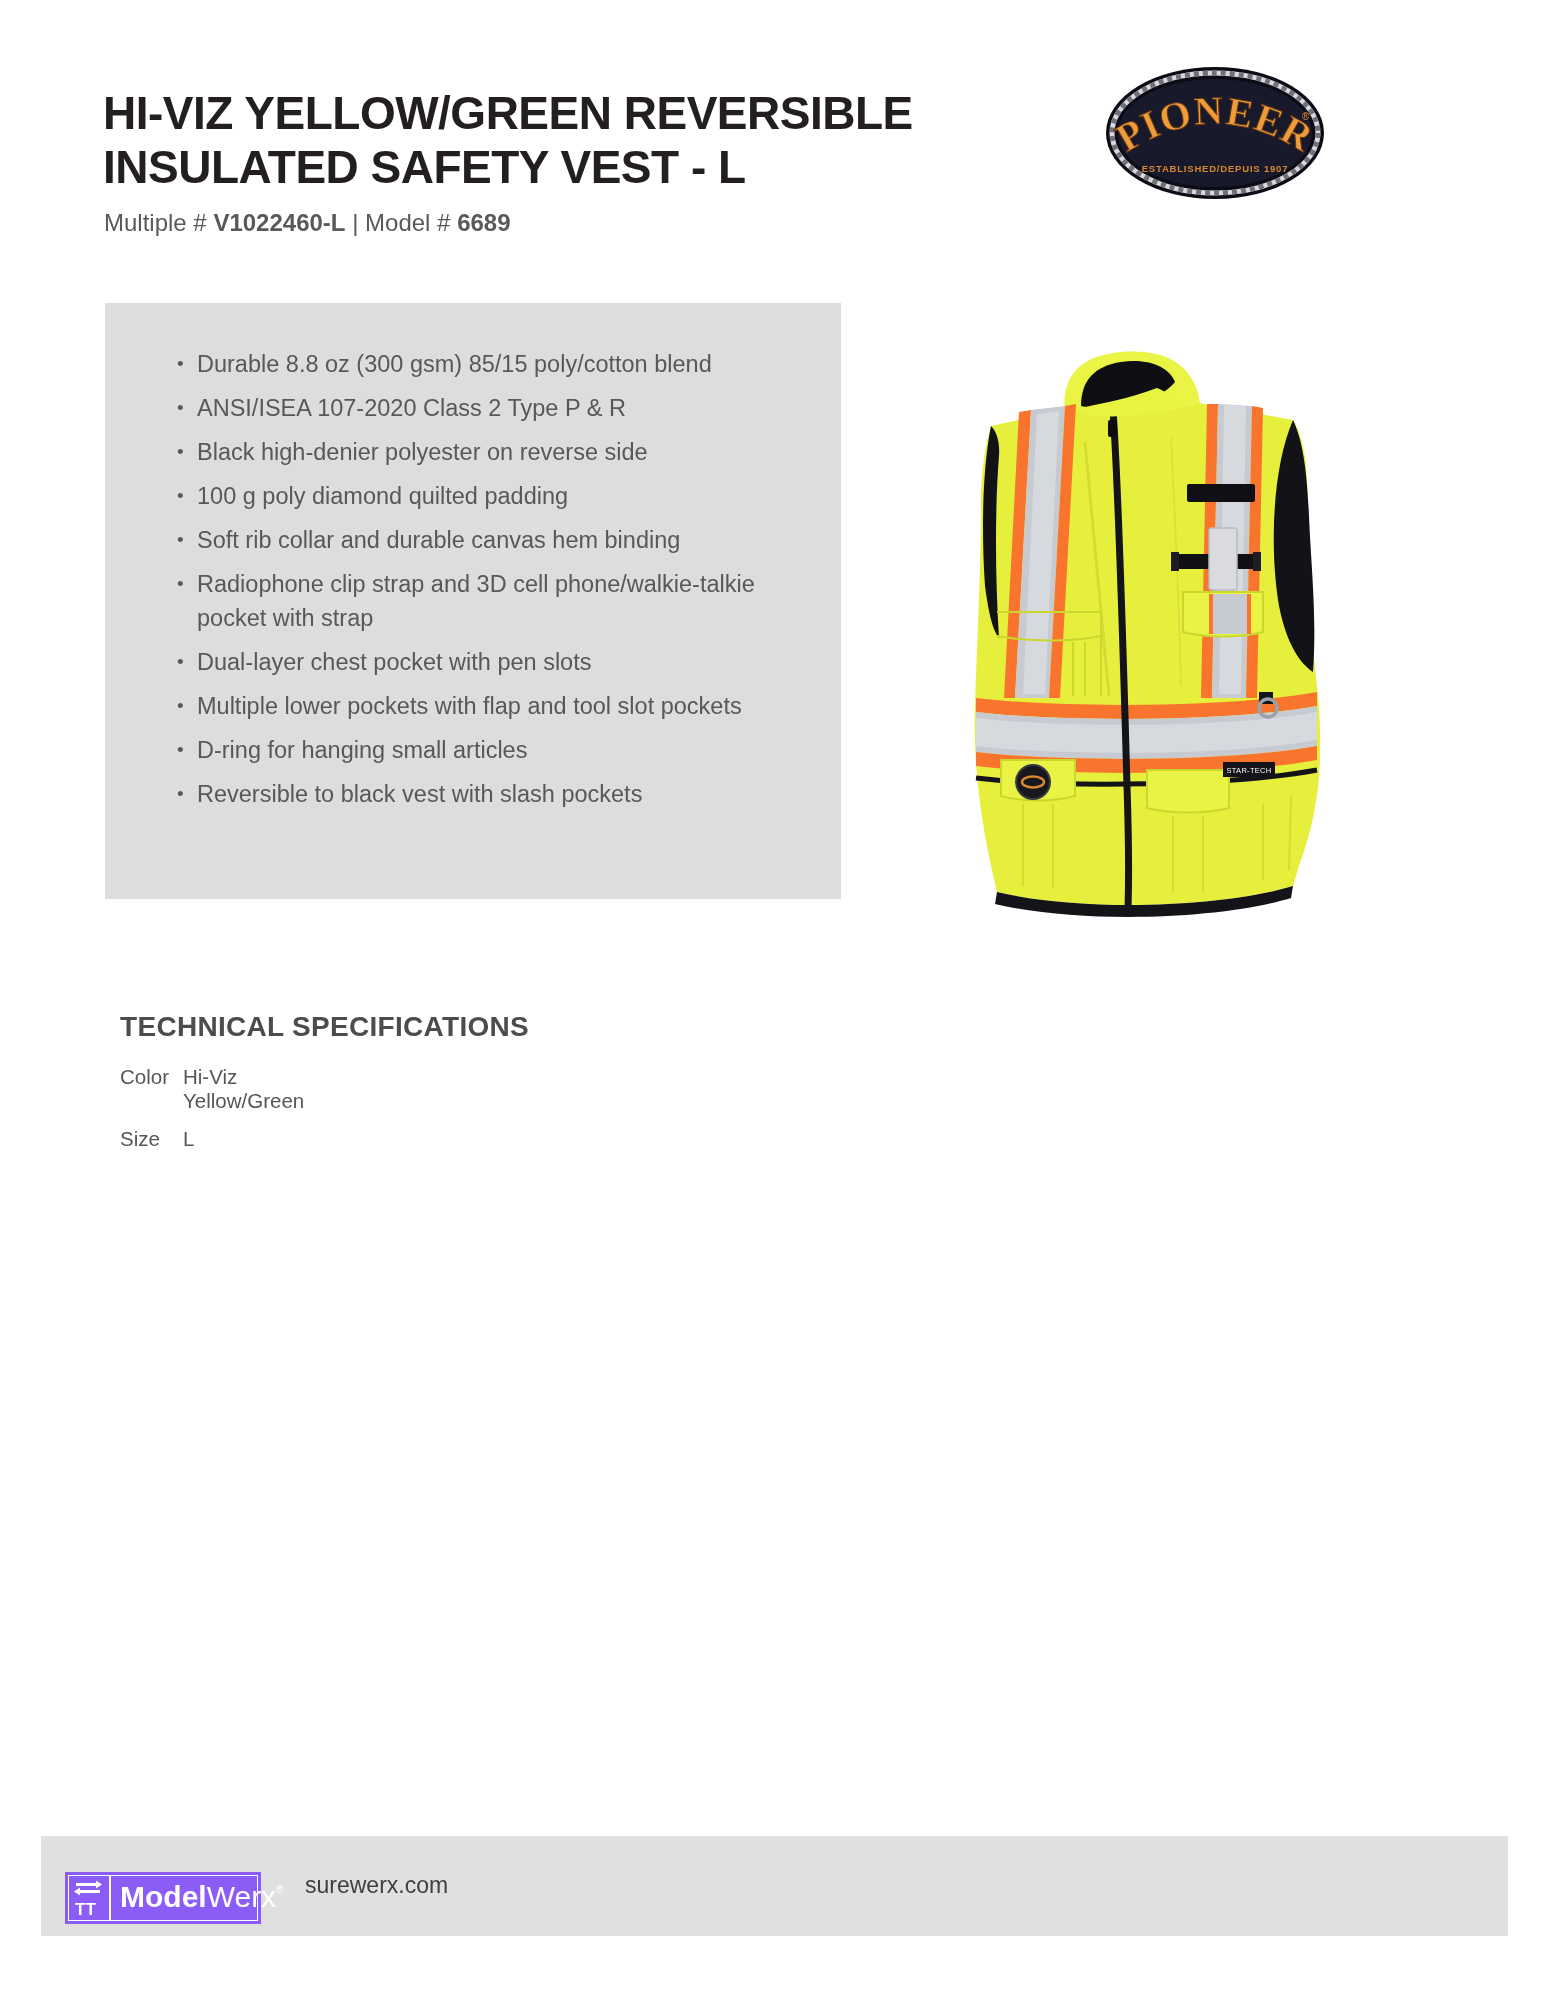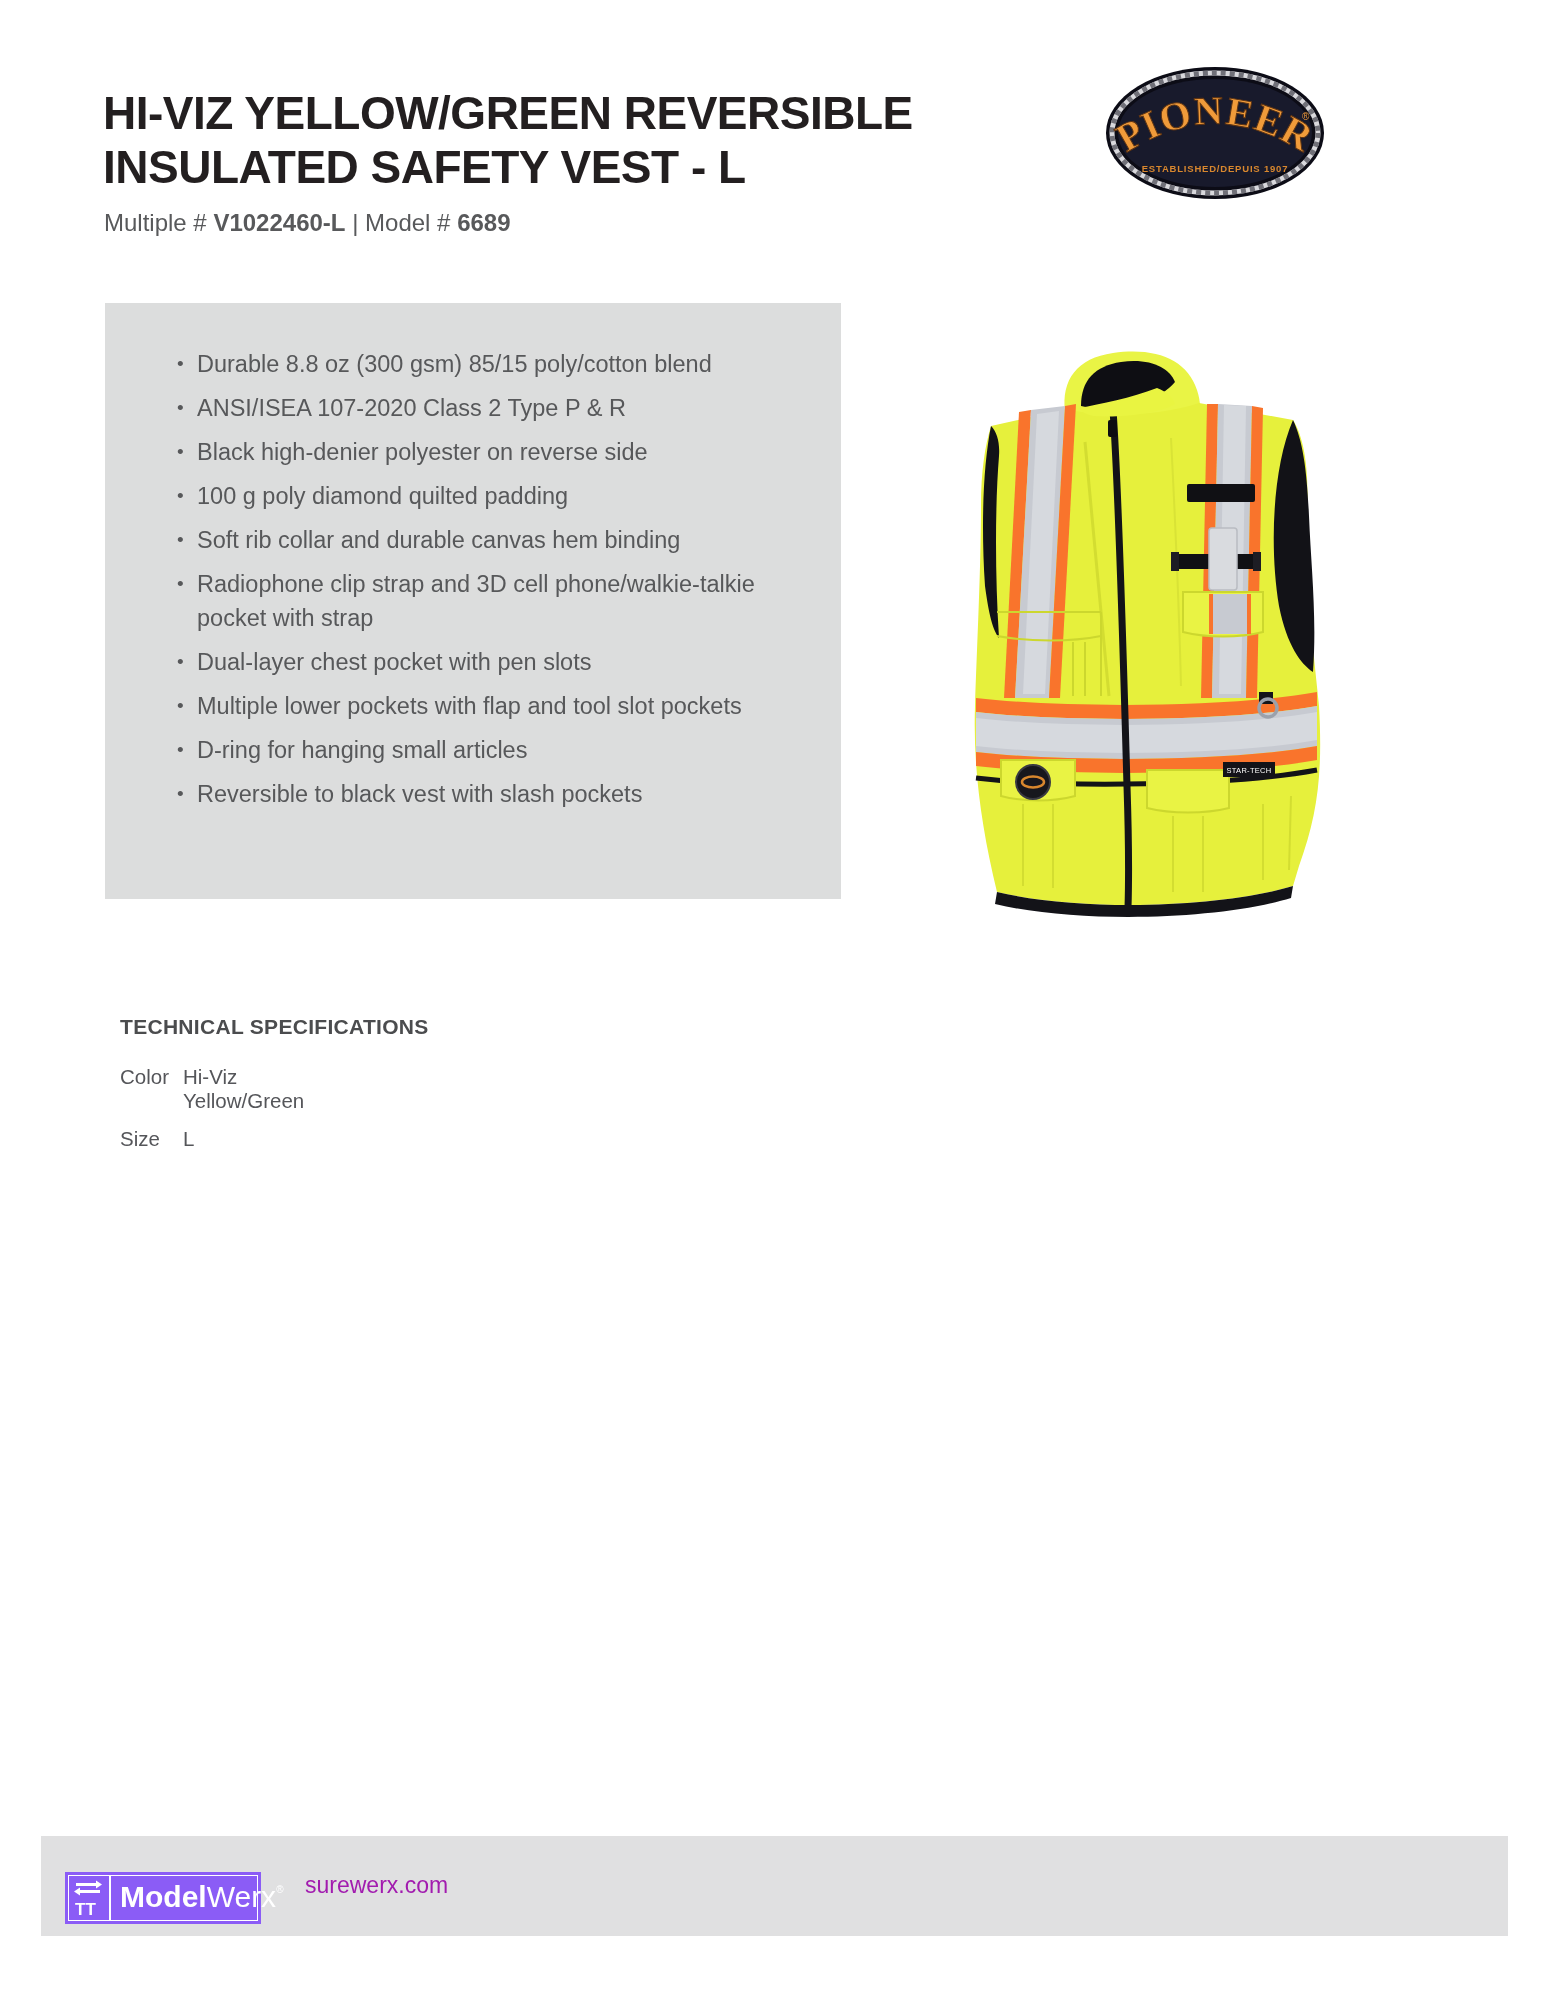--- a/index.html
+++ b/index.html
@@ -32,21 +32,21 @@
   }
   .features li::before {
     content:"\2022"; position:absolute; left:2px; top:0;
     font-size:19px; line-height:34px; color:#57585a;
   }
   
   .vest { position:absolute; left:961px; top:346px; width:372px; height:580px; }
   
   .tech-specs { position:absolute; left:120px; top:1014px; color:#55565a; }
   .tech-specs h2 {
-    font-size:21px; line-height:25px; font-weight:bold; color:#4b4c4e;
+    font-size:28px; line-height:25px; font-weight:bold; color:#4b4c4e;
     letter-spacing:0.3px; margin:0 0 26px 0;
   }
   .spec-row { display:flex; font-size:20.5px; line-height:24px; }
   .spec-row + .spec-row { margin-top:14px; }
   .spec-label { width:63px; flex:none; }
   .spec-value { width:168px; }
   
   .footer-bar {
     position:absolute; left:41px; top:1836px; width:1467px; height:100px;
     background:#e0e0e1;
@@ -60,21 +60,21 @@
   .sw-icon { position:absolute; left:3px; top:3px; }
   .sw-text {
     position:absolute; left:55px; top:50%; transform:translateY(-52%);
     color:#ffffff; font-size:30px; white-space:nowrap;
   }
   .sw-text .sure { font-weight:bold; }
   .sw-text .werx { font-weight:normal; }
   .sw-text .reg { font-size:10px; vertical-align:14px; }
   .website {
     position:absolute; left:264px; top:36px;
-    font-size:23px; color:#a21caf;
+    font-size:23px; color:#404040;
   }
 </style>
 </head>
 <body>
 
 <div class="page">
 
   <h1 class="title">
     <span>HI-VIZ YELLOW/GREEN REVERSIBLE</span><br>
     <span>INSULATED SAFETY VEST - L</span>

